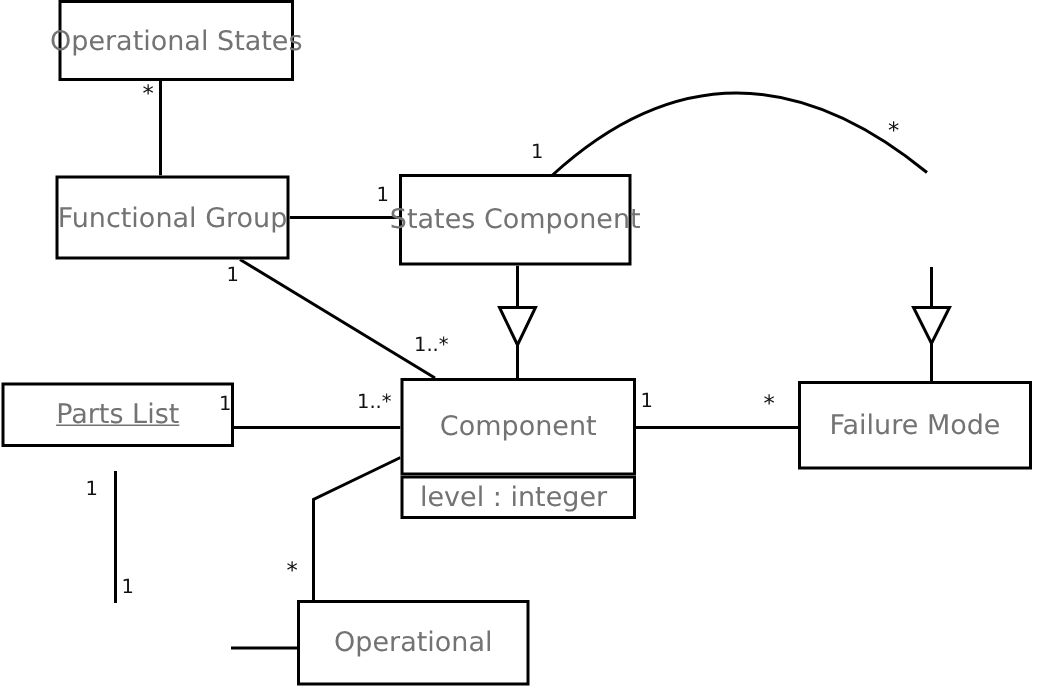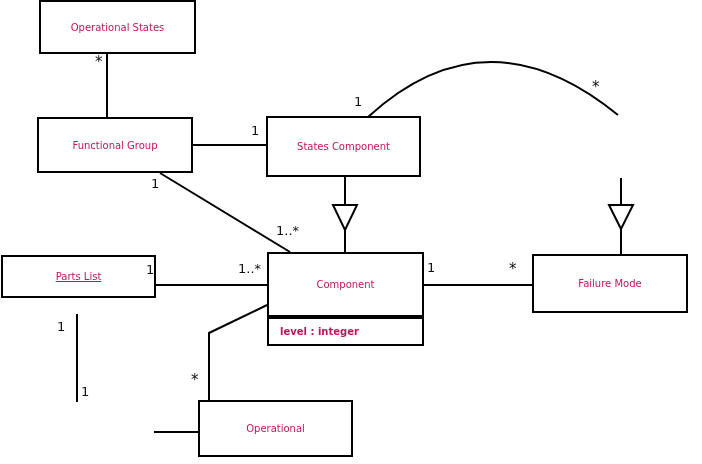--- a/index.html
+++ b/index.html
@@ -13,28 +13,27 @@
   }
   #wires { position: absolute; left: 0; top: 0; }
   .cls {
     position: absolute;
     box-sizing: border-box;
     background: #ffffff;
     border: 2px solid #000000;
     display: flex;
     align-items: center;
     justify-content: center;
-    font-size: 10px;
-    color: #be185d;
+    font-size: 18px;
+    color: #737373;
     white-space: nowrap;
   }
   .cls.attr {
     justify-content: flex-start;
     padding-left: 11px;
-    font-weight: bold;
   }
   .mult {
     position: absolute;
     font-size: 13px;
     color: #111111;
     line-height: 1;
     white-space: nowrap;
   }
   .mult.star { font-size: 15px; }
 </style>

